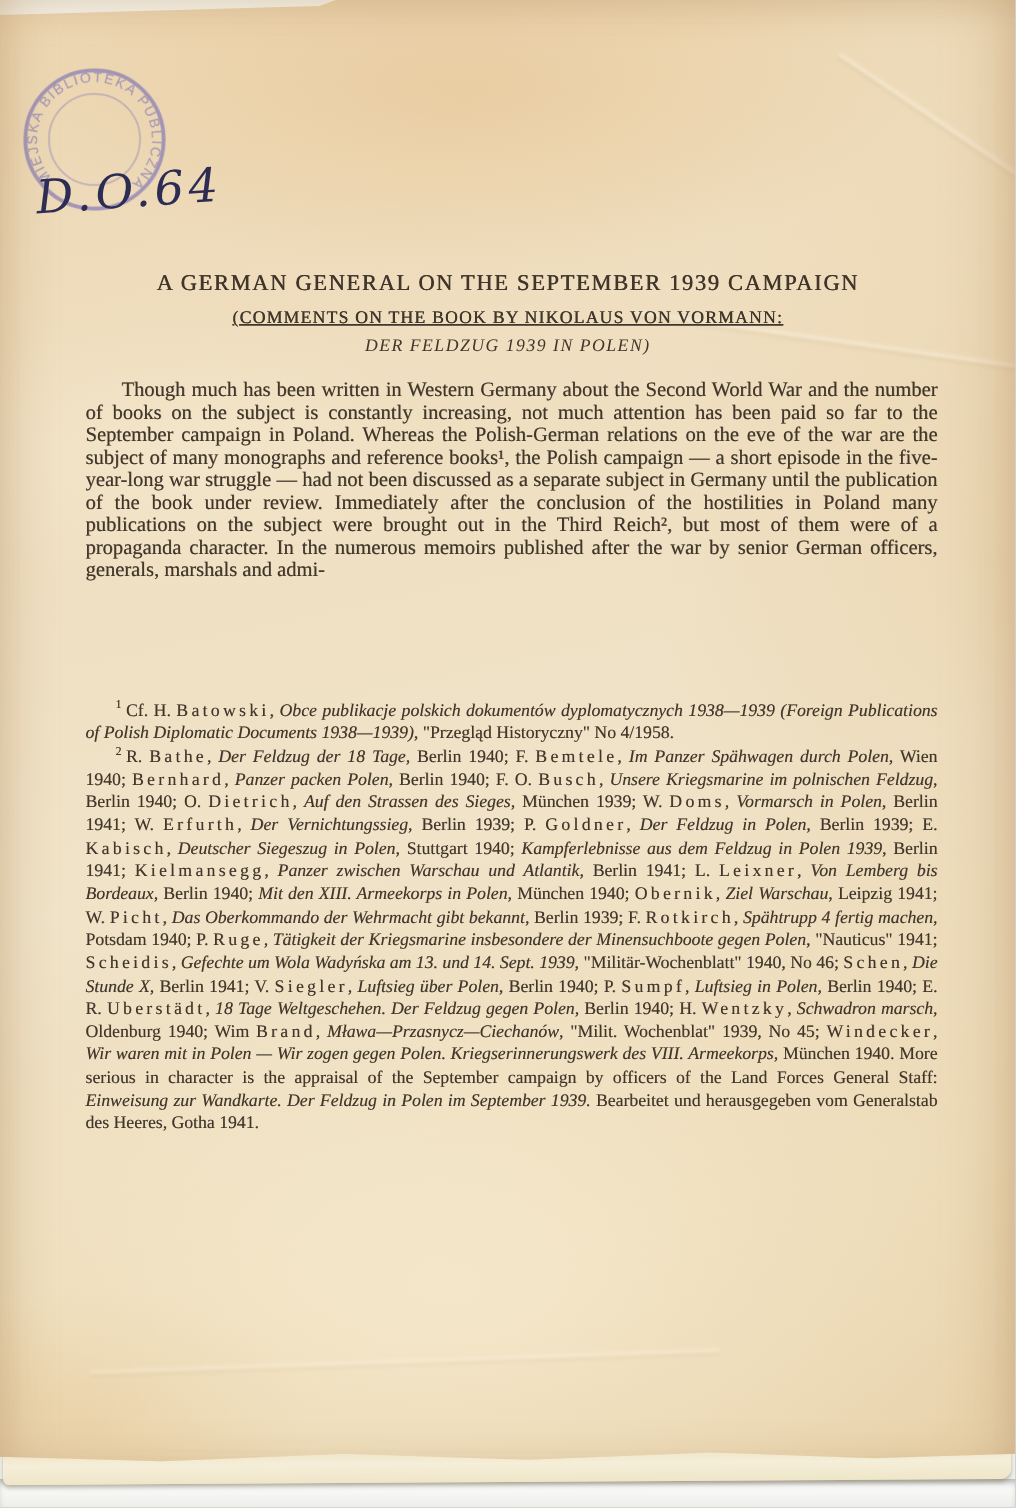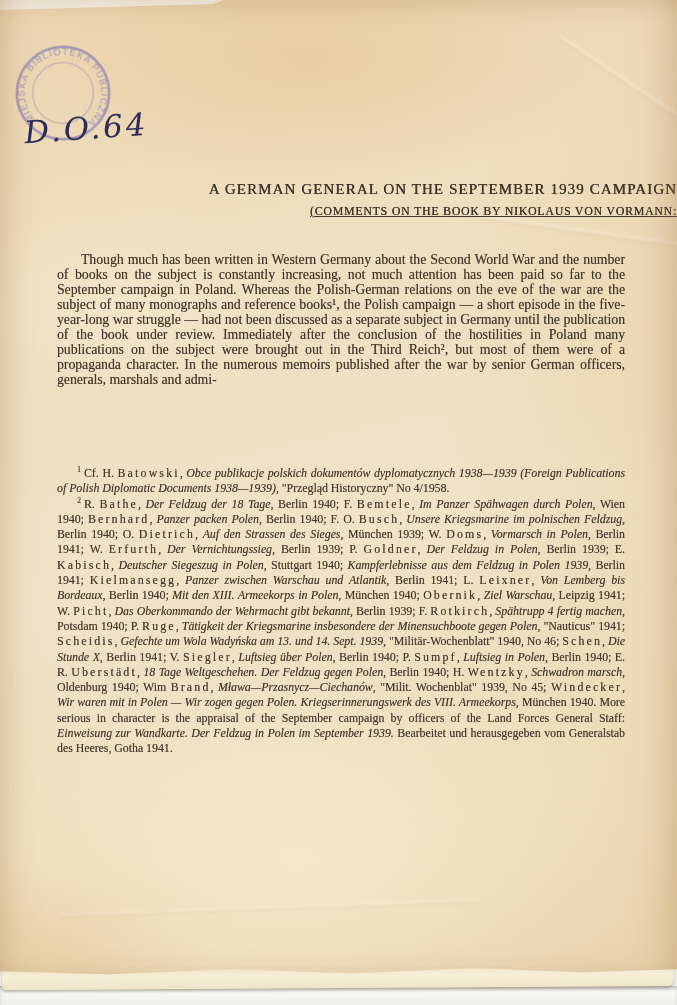--- a/index.html
+++ b/index.html
@@ -57,21 +57,21 @@
   .stamp svg{display:block;}
 
   .handwriting{
     position:absolute;left:24px;top:110px;
     font-family:"DejaVu Serif",serif;font-style:italic;
     font-size:31px;letter-spacing:3px;
     color:var(--handwriting,#2c2c55);
     transform:rotate(-4deg);
   }
 
-  .title-block{position:absolute;top:181px;left:0;width:100%;text-align:right;}
+  .title-block{position:absolute;top:181px;left:0;width:100%;text-align:center;}
   .title{font-size:15px;letter-spacing:1.1px;text-shadow:.35px 0 0 currentColor;}
   .subtitle{font-size:11.8px;letter-spacing:.8px;margin-top:6px;text-shadow:.25px 0 0 currentColor;text-decoration:underline;}
   .book-title{font-size:11.8px;font-style:italic;letter-spacing:1px;margin-top:4px;}
 
   .body-text{
     position:absolute;left:57px;top:252px;width:568px;margin:0;
     font-size:13.7px;line-height:15px;text-align:justify;text-indent:24px;
     text-shadow:.25px 0 0 rgba(64,54,42,.55);
   }
   .footnotes{
@@ -106,20 +106,21 @@
           <textPath href="#stampcircle">MIEJSKA BIBLIOTEKA PUBLICZNA •</textPath>
         </text>
       </svg>
     </div>
 
     <div class="handwriting">D.O.64</div>
 
     <div class="title-block">
       <div class="title">A GERMAN GENERAL ON THE SEPTEMBER 1939 CAMPAIGN</div>
       <div class="subtitle">(COMMENTS ON THE BOOK BY NIKOLAUS VON VORMANN:</div>
+      <div class="book-title">DER FELDZUG 1939 IN POLEN)</div>
     </div>
 
     <p class="body-text">Though much has been written in Western Germany about the Second World War and the number of books on the subject is constantly increasing, not much attention has been paid so far to the September campaign in Poland. Whereas the Polish-German relations on the eve of the war are the subject of many monographs and reference books¹, the Polish campaign — a short episode in the five-year-long war struggle — had not been discussed as a separate subject in Germany until the publication of the book under review. Immediately after the conclusion of the hostilities in Poland many publications on the subject were brought out in the Third Reich², but most of them were of a propaganda character. In the numerous memoirs published after the war by senior German officers, generals, marshals and admi-</p>
 
     <div class="footnotes">
       <p class="footnote"><sup>1</sup><span><span class="run-r">Cf. H. </span><span class="run-s">Batowski</span><span class="run-r">, </span><span class="run-i">Obce publikacje polskich dokumentów dyplomatycznych 1938—1939 (Foreign Publications of Polish Diplomatic Documents 1938—1939)</span><span class="run-r">, "Przegląd Historyczny" No 4/1958.</span></span></p>
       <p class="footnote"><sup>2</sup><span><span class="run-r">R. </span><span class="run-s">Bathe</span><span class="run-r">, </span><span class="run-i">Der Feldzug der 18 Tage</span><span class="run-r">, Berlin 1940; F. </span><span class="run-s">Bemtele</span><span class="run-r">, </span><span class="run-i">Im Panzer Spähwagen durch Polen</span><span class="run-r">, Wien 1940; </span><span class="run-s">Bernhard</span><span class="run-r">, </span><span class="run-i">Panzer packen Polen</span><span class="run-r">, Berlin 1940; F. O. </span><span class="run-s">Busch</span><span class="run-r">, </span><span class="run-i">Unsere Kriegsmarine im polnischen Feldzug</span><span class="run-r">, Berlin 1940; O. </span><span class="run-s">Dietrich</span><span class="run-r">, </span><span class="run-i">Auf den Strassen des Sieges</span><span class="run-r">, München 1939; W. </span><span class="run-s">Doms</span><span class="run-r">, </span><span class="run-i">Vormarsch in Polen</span><span class="run-r">, Berlin 1941; W. </span><span class="run-s">Erfurth</span><span class="run-r">, </span><span class="run-i">Der Vernichtungssieg</span><span class="run-r">, Berlin 1939; P. </span><span class="run-s">Goldner</span><span class="run-r">, </span><span class="run-i">Der Feldzug in Polen</span><span class="run-r">, Berlin 1939; E. </span><span class="run-s">Kabisch</span><span class="run-r">, </span><span class="run-i">Deutscher Siegeszug in Polen</span><span class="run-r">, Stuttgart 1940; </span><span class="run-i">Kampferlebnisse aus dem Feldzug in Polen 1939</span><span class="run-r">, Berlin 1941; </span><span class="run-s">Kielmansegg</span><span class="run-r">, </span><span class="run-i">Panzer zwischen Warschau und Atlantik</span><span class="run-r">, Berlin 1941; L. </span><span class="run-s">Leixner</span><span class="run-r">, </span><span class="run-i">Von Lemberg bis Bordeaux</span><span class="run-r">, Berlin 1940; </span><span class="run-i">Mit den XIII. Armeekorps in Polen</span><span class="run-r">, München 1940; </span><span class="run-s">Obernik</span><span class="run-r">, </span><span class="run-i">Ziel Warschau</span><span class="run-r">, Leipzig 1941; W. </span><span class="run-s">Picht</span><span class="run-r">, </span><span class="run-i">Das Oberkommando der Wehrmacht gibt bekannt</span><span class="run-r">, Berlin 1939; F. </span><span class="run-s">Rotkirch</span><span class="run-r">, </span><span class="run-i">Spähtrupp 4 fertig machen</span><span class="run-r">, Potsdam 1940; P. </span><span class="run-s">Ruge</span><span class="run-r">, </span><span class="run-i">Tätigkeit der Kriegsmarine insbesondere der Minensuchboote gegen Polen</span><span class="run-r">, "Nauticus" 1941; </span><span class="run-s">Scheidis</span><span class="run-r">, </span><span class="run-i">Gefechte um Wola Wadyńska am 13. und 14. Sept. 1939</span><span class="run-r">, "Militär-Wochenblatt" 1940, No 46; </span><span class="run-s">Schen</span><span class="run-r">, </span><span class="run-i">Die Stunde X</span><span class="run-r">, Berlin 1941; V. </span><span class="run-s">Siegler</span><span class="run-r">, </span><span class="run-i">Luftsieg über Polen</span><span class="run-r">, Berlin 1940; P. </span><span class="run-s">Sumpf</span><span class="run-r">, </span><span class="run-i">Luftsieg in Polen</span><span class="run-r">, Berlin 1940; E. R. </span><span class="run-s">Uberstädt</span><span class="run-r">, </span><span class="run-i">18 Tage Weltgeschehen. Der Feldzug gegen Polen</span><span class="run-r">, Berlin 1940; H. </span><span class="run-s">Wentzky</span><span class="run-r">, </span><span class="run-i">Schwadron marsch</span><span class="run-r">, Oldenburg 1940; Wim </span><span class="run-s">Brand</span><span class="run-r">, </span><span class="run-i">Mława—Przasnycz—Ciechanów</span><span class="run-r">, "Milit. Wochenblat" 1939, No 45; </span><span class="run-s">Windecker</span><span class="run-r">, </span><span class="run-i">Wir waren mit in Polen — Wir zogen gegen Polen. Kriegserinnerungswerk des VIII. Armeekorps</span><span class="run-r">, München 1940. More serious in character is the appraisal of the September campaign by officers of the Land Forces General Staff: </span><span class="run-i">Einweisung zur Wandkarte. Der Feldzug in Polen im September 1939.</span><span class="run-r"> Bearbeitet und herausgegeben vom Generalstab des Heeres, Gotha 1941.</span></span></p>
     </div>
   </div>
 </div>

